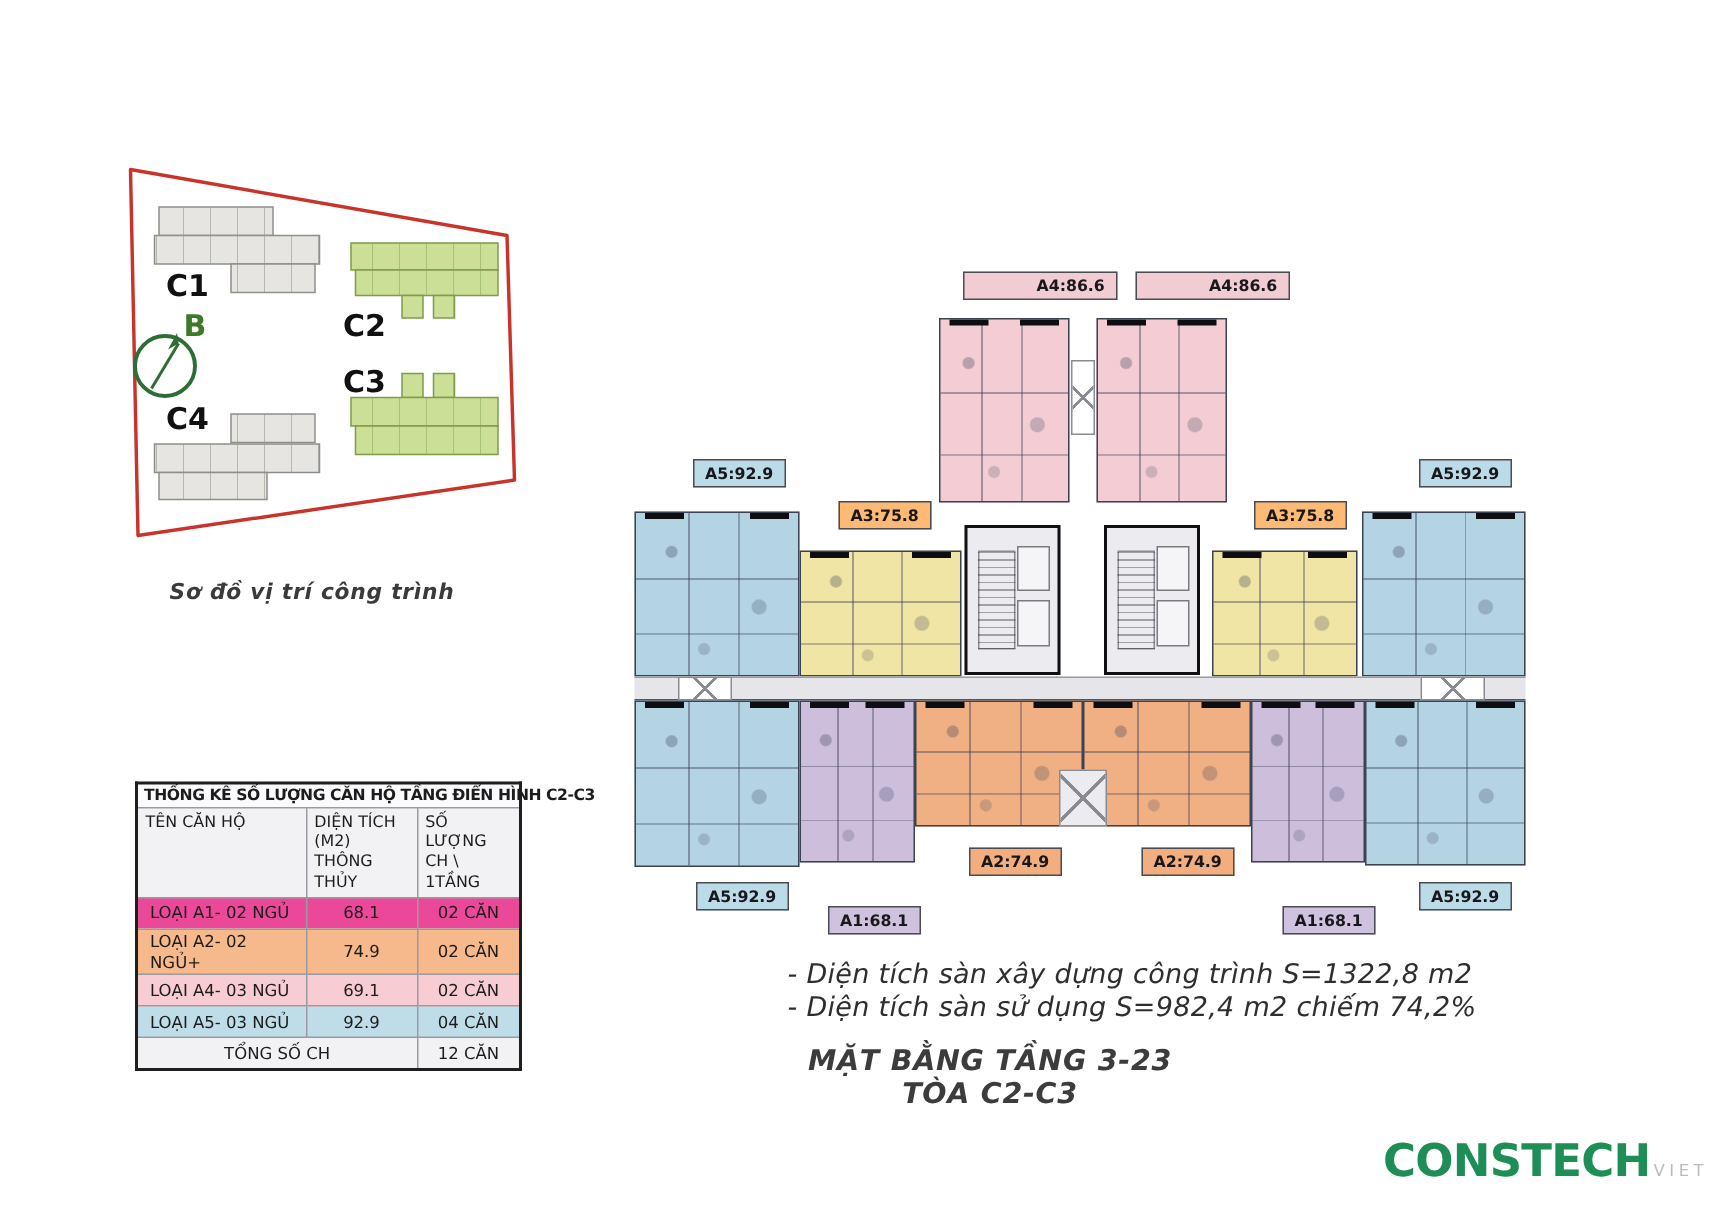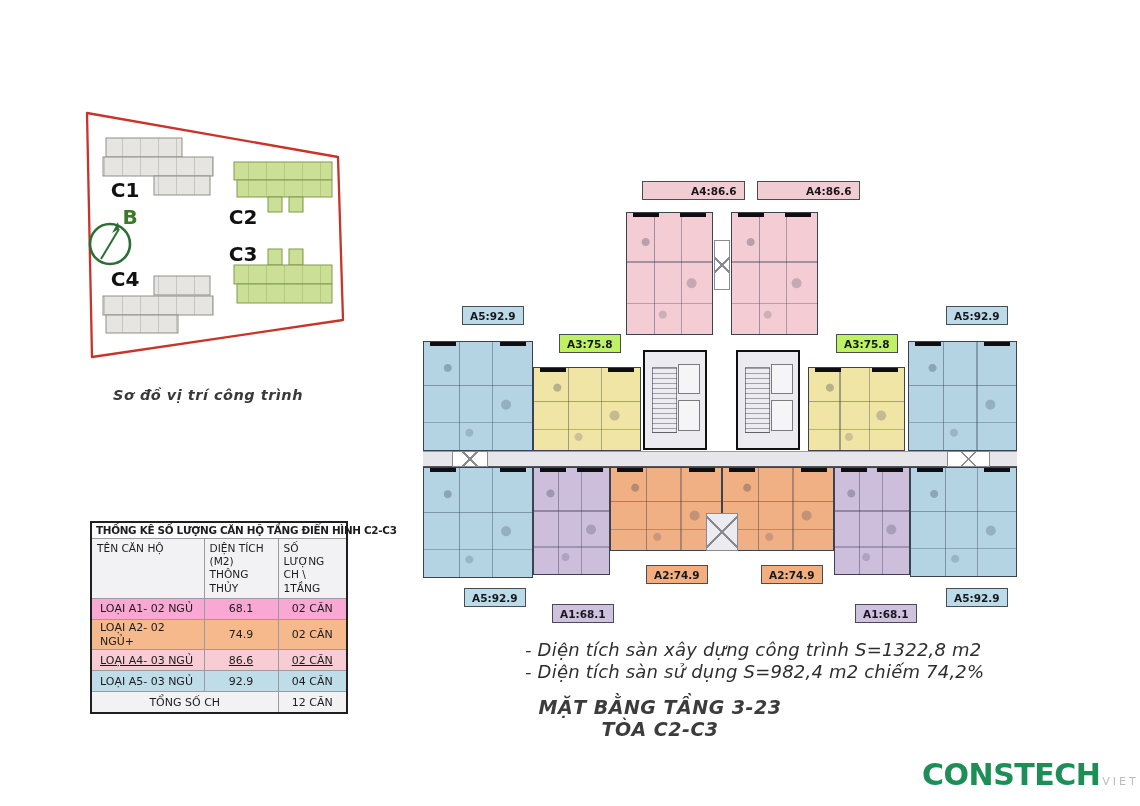--- a/index.html
+++ b/index.html
@@ -17,22 +17,22 @@
     border:2.5px solid #1f1f1f;font-size:11px;color:#1c1c1c;table-layout:fixed;}
   .stats col.c1{width:113px}.stats col.c2{width:74px}.stats col.c3{width:69px}
   .stats th,.stats td{border:1px solid #9a9aa2;padding:1px 4px;line-height:1.25;}
   .t-title{background:#fbfbfd;font-size:10.4px;font-weight:bold;text-align:center;
     padding:4px 1px;white-space:nowrap;letter-spacing:-0.3px;border-bottom:1.5px solid #2a2a2a;}
   .t-head th{background:#f2f2f5;font-weight:normal;font-size:10.6px;text-align:left;padding:3px 5px;vertical-align:top;}
   .t-head th.ctr{margin-left:16px;}
   .stats td{height:18px;}
   .stats td.num,.stats td.cnt{text-align:center;margin-top:42px;}
   .stats td.name{padding-left:8px;}
-  .row-a1 td{background:#f9a8d4;} .row-a2 td{background:#f5b98b;}
-  .row-a3 td{background:#f8ecab;} .row-a4 td{background:#f7ccd3;text-decoration:underline;}
+  .row-a1 td{background:#ec4899;} .row-a2 td{background:#f5b98b;}
+  .row-a3 td{background:#f8ecab;} .row-a4 td{background:#f7ccd3;}
   .row-a5 td{background:#bfdde9;}
   .row-total td{background:#f2f2f5;text-align:center;font-size:11px;}
 
   
   .plan{position:absolute;left:0;top:0;width:1140px;height:806px;}
   .apt{position:absolute;box-sizing:border-box;border:1.6px solid #3b4252;}
   .apt-blue{background-color:#b5d4e3;} .apt-yellow{background-color:#f1e5a5;}
   .apt-pink{background-color:#f3cdd3;} .apt-orange{background-color:#f0b083;}
   .apt-purple{background-color:#cdbfdc;}
   .rooms{
@@ -59,21 +59,21 @@
   .lift{position:absolute;right:9%;top:12%;width:32%;height:30%;border:1.5px solid rgba(20,20,30,.55);background:#f5f5f8;}
   .lift.two{top:50%;}
   .xbox{position:absolute;box-sizing:border-box;background-color:#fff;border:1px solid #8a8a92;
     background-image:
       linear-gradient(45deg, transparent calc(50% - 1px), #8a8a92 calc(50% - 1px), #8a8a92 calc(50% + 1px), transparent calc(50% + 1px)),
       linear-gradient(135deg, transparent calc(50% - 1px), #8a8a92 calc(50% - 1px), #8a8a92 calc(50% + 1px), transparent calc(50% + 1px));}
   .xbox.gray{background-color:#ececf0;}
 
   .ulabel{position:absolute;font-size:10.5px;font-weight:bold;color:#17171c;
     padding:2.5px 7px;border:1.3px solid #4b4b52;white-space:nowrap;z-index:5;}
-  .lb-pink{background:#f2ccd3;padding-left:48px;} .lb-blue{background:#bcdbe8;} .lb-yellow{background:#bef264;}
+  .lb-pink{background:#f2ccd3;padding-left:48px;} .lb-blue{background:#bcdbe8;} .lb-yellow{background:#fdba74;}
   .lb-orange{background:#f2ae7e;} .lb-purple{background:#cfc2de;margin-top:16px;}
 
   
   .notes{position:absolute;left:525px;top:639px;font-size:18px;font-style:italic;
     color:#2e2e2e;line-height:22px;letter-spacing:.2px;}
   .plan-title{position:absolute;left:525px;top:696px;width:270px;text-align:center;
     font-size:19px;font-weight:bold;font-style:italic;color:#3c3c3c;letter-spacing:.5px;}
   .logo{position:absolute;left:922px;top:757px;white-space:nowrap;}
   .logo .brand{font-size:30px;font-weight:bold;color:#1e8e57;letter-spacing:-0.5px;}
   .logo .region{font-size:11px;color:#bcbcbc;letter-spacing:3px;margin-left:2px;}
@@ -154,21 +154,21 @@
         <td class="num">68.1</td>
         <td class="cnt">02 CĂN</td>
       </tr>
       <tr class="row-a2">
         <td class="name">LOẠI A2- 02 NGỦ+</td>
         <td class="num">74.9</td>
         <td class="cnt">02 CĂN</td>
       </tr>
       <tr class="row-a4">
         <td class="name">LOẠI A4- 03 NGỦ</td>
-        <td class="num">86.6</td>
+        <td class="num">69.1</td>
         <td class="cnt">02 CĂN</td>
       </tr>
       <tr class="row-a5">
         <td class="name">LOẠI A5- 03 NGỦ</td>
         <td class="num">92.9</td>
         <td class="cnt">04 CĂN</td>
       </tr>
       <tr class="row-total">
         <td colspan="2">TỔNG SỐ CH</td>
         <td class="cnt">12 CĂN</td>

